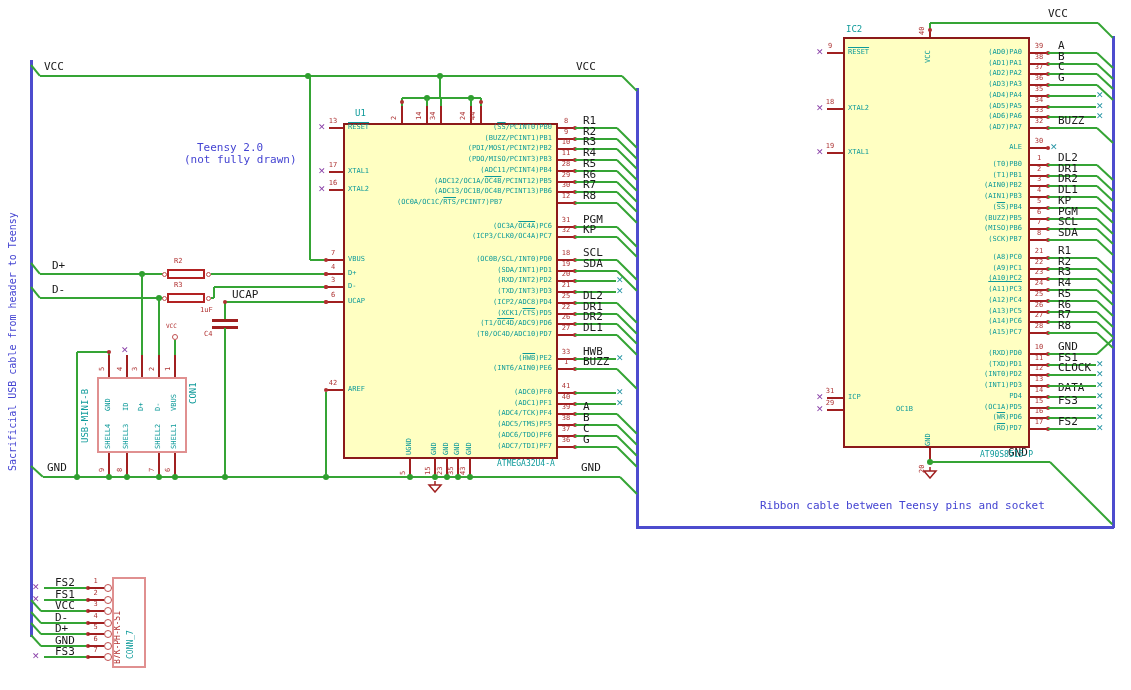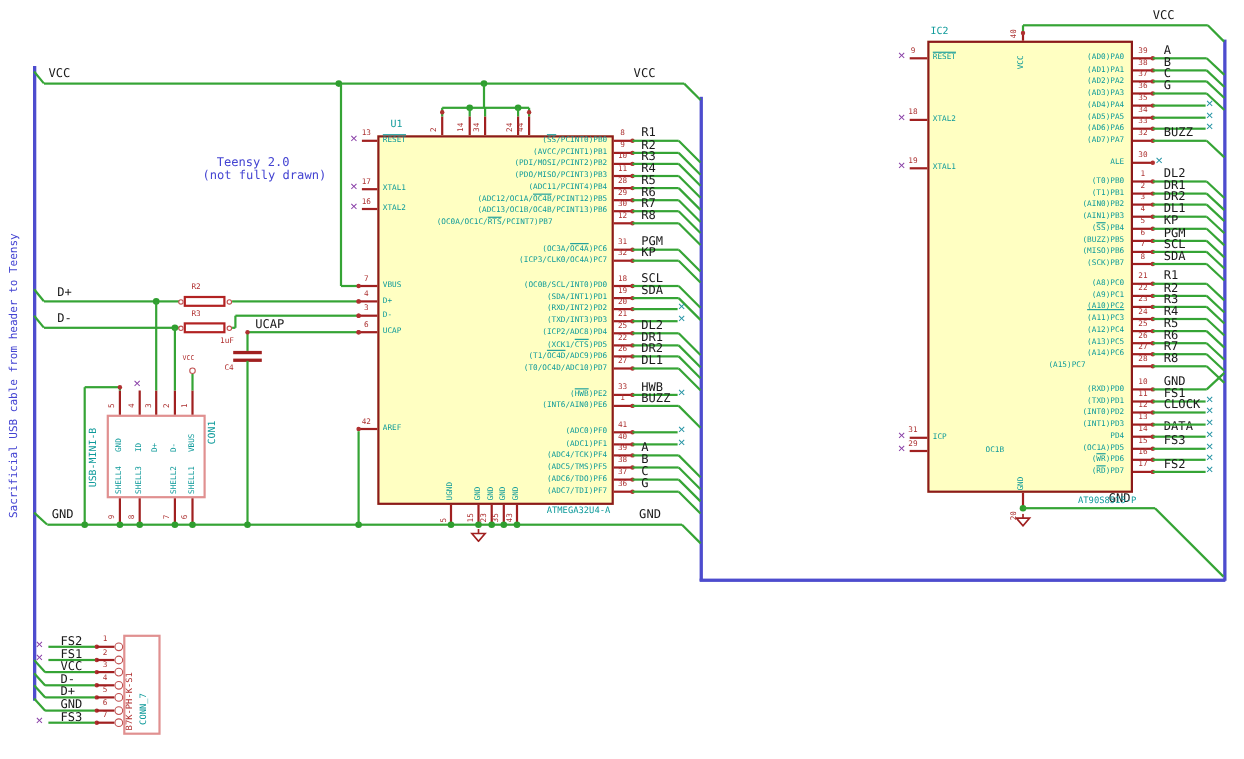--- a/index.html
+++ b/index.html
@@ -41,20 +41,21 @@
   <div class="t net" style="left:1048px;top:8px">VCC</div>
   <div class="t net" style="left:47px;top:462px">GND</div>
   <div class="t net" style="left:581px;top:462px">GND</div>
   <div class="t net" style="left:1008px;top:447px">GND</div>
   <div class="t net" style="left:52px;top:260px">D+</div>
   <div class="t net" style="left:52px;top:284px">D-</div>
   <div class="t net" style="left:232px;top:289px">UCAP</div>
 
   <div class="t blue" style="left:197px;top:142px">Teensy 2.0</div>
   <div class="t blue" style="left:184px;top:154px">(not fully drawn)</div>
+  <div class="t blue" style="left:760px;top:500px">Ribbon cable between Teensy pins and socket</div>
   <div class="t blue-sm v" style="left:7px;top:471px">Sacrificial USB cable from header to Teensy</div>
 
   <div class="t ref" style="left:355px;top:109px">U1</div>
   <div class="t mag" style="left:441px;top:292px">TQFP44</div>
   <div class="t pname" style="left:497px;top:460px;font-size:8px">ATMEGA32U4-A</div>
   <div class="t ref" style="left:846px;top:25px">IC2</div>
   <div class="t mag" style="left:921px;top:238px">DIL40</div>
   <div class="t pname" style="left:980px;top:451px;font-size:8px">AT90S8515-P</div>
   <div class="t ref v" style="left:81px;top:443px">USB-MINI-B</div>
   <div class="t ref v" style="left:189px;top:404px">CON1</div>
@@ -216,21 +217,21 @@
     <div class="t pnum" style="left: 557px; top: 118px; width: 18px; text-align: center;">8</div>
     <div class="pin" style="left: 558px; top: 127px; width: 17px; height: 2px;"></div>
     <div class="pdot" style="left: 573px; top: 126px; width: 4px; height: 4px;"></div>
     <div class="t pname" style="left: 397px; top: 124px; width: 155px; text-align: right;">(<span class="ov">SS</span>/PCINT0)PB0</div>
     <div class="t net" style="left: 583px; top: 115px;">R1</div>
     <div class="wire" style="left: 575px; top: 127px; width: 42px; height: 2px;"></div>
     <div class="wire" style="left: 617px; top: 127px; width: 28.2843px; height: 2px; transform: rotate(0.785398rad); transform-origin: 0px 1px;"></div>
     <div class="t pnum" style="left: 557px; top: 128.7px; width: 18px; text-align: center;">9</div>
     <div class="pin" style="left: 558px; top: 137.7px; width: 17px; height: 2px;"></div>
     <div class="pdot" style="left: 573px; top: 136.7px; width: 4px; height: 4px;"></div>
-    <div class="t pname" style="left: 397px; top: 134.7px; width: 155px; text-align: right;">(AVCC/PCINT1)PB1</div>
+    <div class="t pname" style="left: 397px; top: 134.7px; width: 155px; text-align: right;">(BUZZ/PCINT1)PB1</div>
     <div class="t net" style="left: 583px; top: 125.7px;">R2</div>
     <div class="wire" style="left: 575px; top: 137.7px; width: 42px; height: 2px;"></div>
     <div class="wire" style="left: 617px; top: 137.7px; width: 28.2843px; height: 2px; transform: rotate(0.785398rad); transform-origin: 0px 1px;"></div>
     <div class="t pnum" style="left: 557px; top: 139.4px; width: 18px; text-align: center;">10</div>
     <div class="pin" style="left: 558px; top: 148.4px; width: 17px; height: 2px;"></div>
     <div class="pdot" style="left: 573px; top: 147.4px; width: 4px; height: 4px;"></div>
     <div class="t pname" style="left: 397px; top: 145.4px; width: 155px; text-align: right;">(PDI/MOSI/PCINT2)PB2</div>
     <div class="t net" style="left: 583px; top: 136.4px;">R3</div>
     <div class="wire" style="left: 575px; top: 148.4px; width: 42px; height: 2px;"></div>
     <div class="wire" style="left: 617px; top: 148.4px; width: 28.2843px; height: 2px; transform: rotate(0.785398rad); transform-origin: 0px 1px;"></div>
@@ -657,21 +658,21 @@
     <div class="t pnum" style="left: 1031px; top: 312.2px; width: 16px; text-align: center;">27</div>
     <div class="pin" style="left: 1030px; top: 321.2px; width: 18px; height: 2px;"></div>
     <div class="pdot" style="left: 1046px; top: 320.2px; width: 4px; height: 4px;"></div>
     <div class="t pname" style="left: 918px; top: 318.2px; width: 104px; text-align: right;">(A14)PC6</div>
     <div class="t net" style="left: 1058px; top: 309.2px;">R7</div>
     <div class="wire" style="left: 1048px; top: 321.2px; width: 49px; height: 2px;"></div>
     <div class="wire" style="left: 1097px; top: 321.2px; width: 21.9317px; height: 2px; transform: rotate(0.753151rad); transform-origin: 0px 1px;"></div>
     <div class="t pnum" style="left: 1031px; top: 322.9px; width: 16px; text-align: center;">28</div>
     <div class="pin" style="left: 1030px; top: 331.9px; width: 18px; height: 2px;"></div>
     <div class="pdot" style="left: 1046px; top: 330.9px; width: 4px; height: 4px;"></div>
-    <div class="t pname" style="left: 918px; top: 328.9px; width: 104px; text-align: center;">(A15)PC7</div>
+    <div class="t pname" style="left: 918px; top: 328.9px; width: 104px; text-align: right;">(A15)PC7</div>
     <div class="t net" style="left: 1058px; top: 319.9px;">R8</div>
     <div class="wire" style="left: 1048px; top: 331.9px; width: 49px; height: 2px;"></div>
     <div class="wire" style="left: 1097px; top: 331.9px; width: 21.9317px; height: 2px; transform: rotate(0.753151rad); transform-origin: 0px 1px;"></div>
     <div class="t pnum" style="left: 1031px; top: 344px; width: 16px; text-align: center;">10</div>
     <div class="pin" style="left: 1030px; top: 353px; width: 18px; height: 2px;"></div>
     <div class="pdot" style="left: 1046px; top: 352px; width: 4px; height: 4px;"></div>
     <div class="t pname" style="left: 918px; top: 350px; width: 104px; text-align: right;">(RXD)PD0</div>
     <div class="t net" style="left: 1058px; top: 341px;">GND</div>
     <div class="wire" style="left: 1048px; top: 353px; width: 49px; height: 2px;"></div>
     <div class="wire" style="left: 1097px; top: 353px; width: 21.9317px; height: 2px; transform: rotate(-0.753151rad); transform-origin: 0px 1px;"></div>

